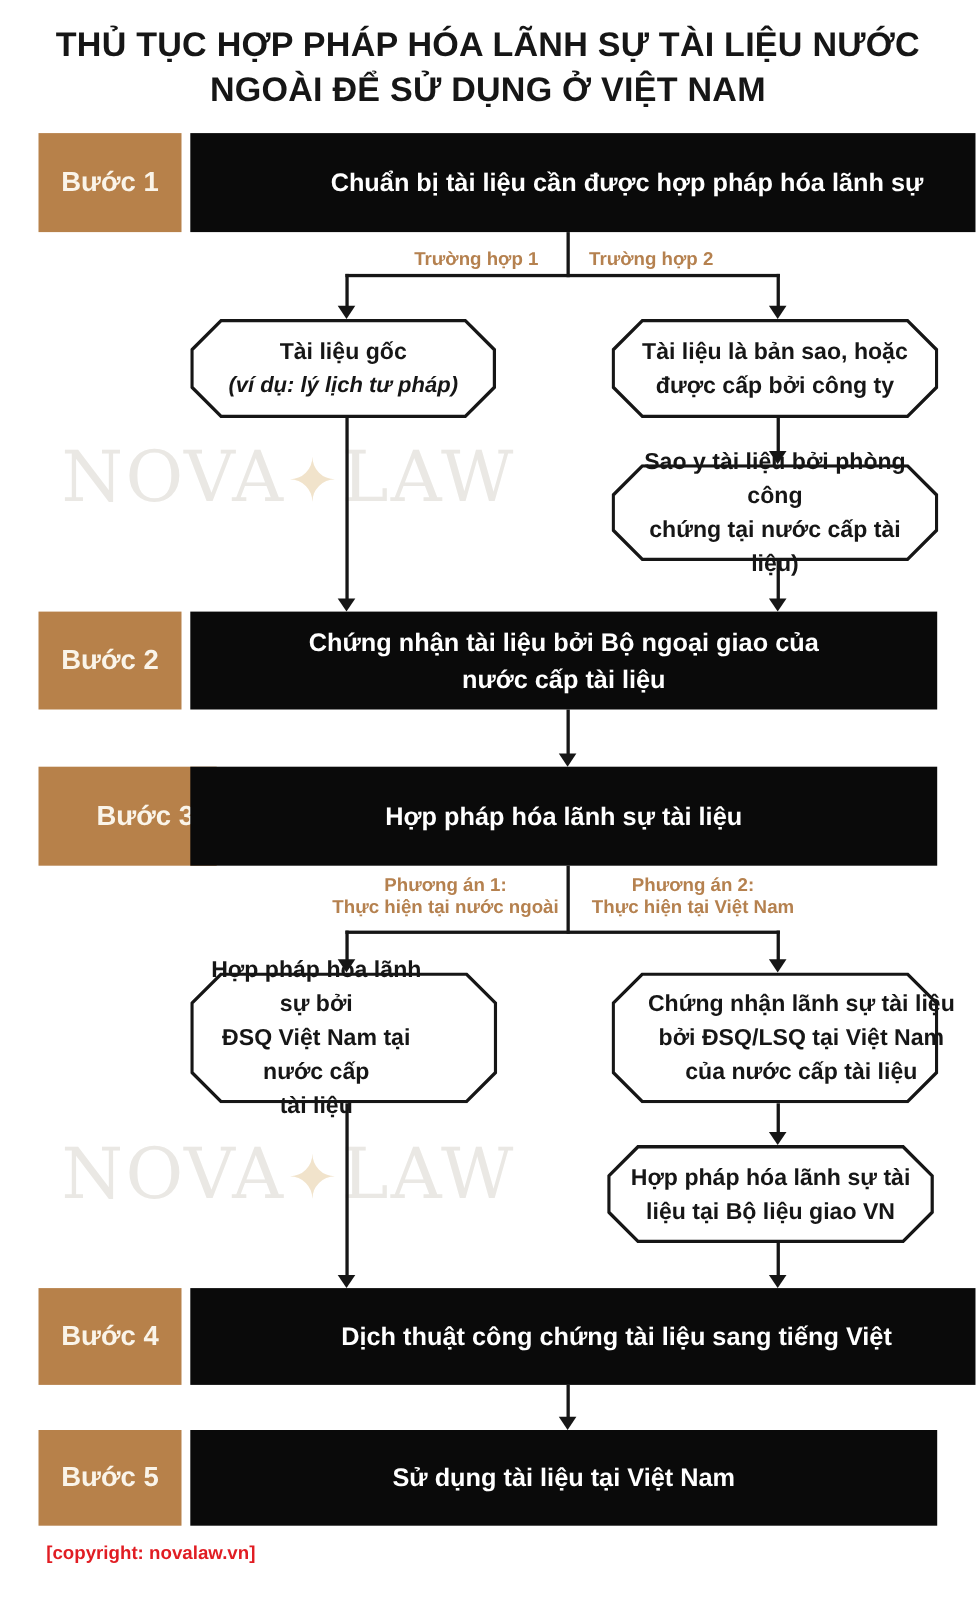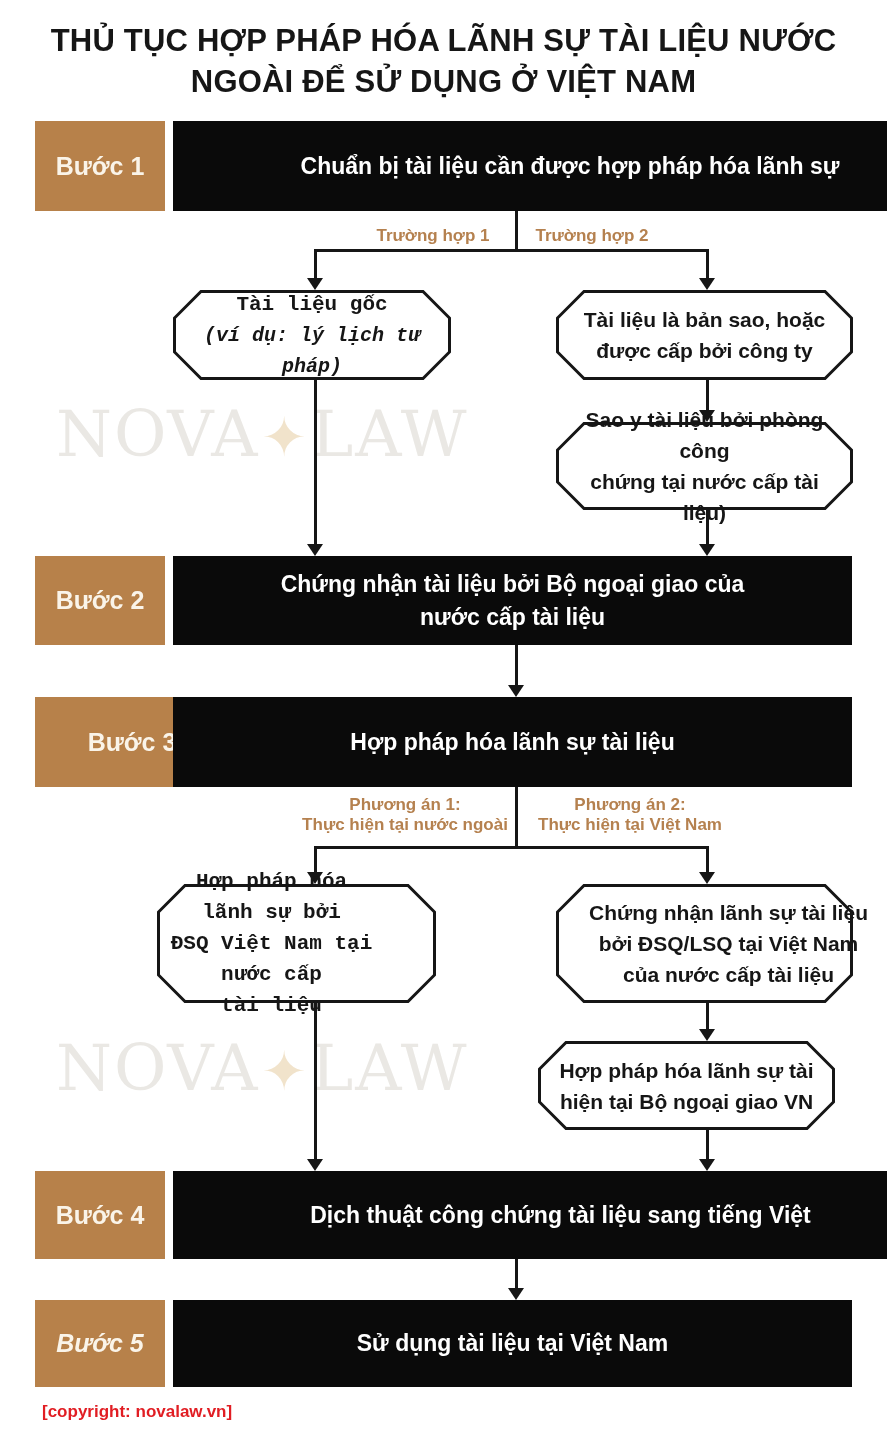--- a/index.html
+++ b/index.html
@@ -85,21 +85,21 @@
   <div class="arrow" style="left:307px; top:278px;"></div>
   <div class="vline" style="left:706px; top:249px; width:3px; height:31px;"></div>
   <div class="arrow" style="left:699px; top:278px;"></div>
   <div class="branch-label" style="left:343px; top:226px; width:180px;">
       <span>Trường hợp 1</span>
     </div>
   <div class="branch-label" style="left:502px; top:226px; width:180px;">
       <span>Trường hợp 2</span>
     </div>
 
-  <div class="octagon" style="left:173px; top:290px; width:278px; height:90px;font-family:Liberation Mono, monospace;">
+  <div class="octagon" style="left:173px; top:290px; width:278px; height:90px;">
       <svg width="278" height="90" viewBox="0 0 278 90">
         <polygon points="28,1.5 250,1.5 276.5,28 276.5,62 250,88.5 28,88.5 1.5,62 1.5,28" fill="#ffffff" stroke="#161616" stroke-width="3"></polygon>
       </svg>
     <div class="oct-text">
       <span>Tài liệu gốc</span>
       <span class="it">(ví dụ: lý lịch tư pháp)</span>
     </div>
   </div>
 
   <div class="octagon" style="left:556px; top:290px; width:297px; height:90px;">
@@ -156,21 +156,21 @@
   <div class="arrow" style="left:699px; top:872px;"></div>
   <div class="branch-label" style="left:295px; top:795px; width:220px;">
     <span>Phương án 1:</span>
     <span>Thực hiện tại nước ngoài</span>
   </div>
   <div class="branch-label" style="left:520px; top:795px; width:220px;">
     <span>Phương án 2:</span>
     <span>Thực hiện tại Việt Nam</span>
   </div>
 
-  <div class="octagon" style="left:157px; top:884px; width:229px; height:119px;font-family:Liberation Mono, monospace;">
+  <div class="octagon" style="left:173px; top:884px; width:229px; height:119px;">
       <svg width="279" height="119" viewBox="0 0 279 119">
         <polygon points="28,1.5 251,1.5 277.5,28 277.5,91 251,117.5 28,117.5 1.5,91 1.5,28" fill="#ffffff" stroke="#161616" stroke-width="3"></polygon>
       </svg>
     <div class="oct-text">
       <span>Hợp pháp hóa lãnh sự bởi</span>
       <span>ĐSQ Việt Nam tại nước cấp</span>
       <span>tài liệu</span>
     </div>
   </div>
 
@@ -181,46 +181,46 @@
     <div class="oct-text">
       <span>Chứng nhận lãnh sự tài liệu</span>
       <span>bởi ĐSQ/LSQ tại Việt Nam</span>
       <span>của nước cấp tài liệu</span>
     </div>
   </div>
 
   <div class="vline" style="left:706px; top:1003px; width:3px; height:28px;"></div>
   <div class="arrow" style="left:699px; top:1029px;"></div>
 
-  <div class="octagon" style="left:538px; top:1041px; width:297px; height:89px;">
+  <div class="octagon" style="left:552px; top:1041px; width:297px; height:89px;">
       <svg width="297" height="89" viewBox="0 0 297 89">
         <polygon points="28,1.5 269,1.5 295.5,28 295.5,61 269,87.5 28,87.5 1.5,61 1.5,28" fill="#ffffff" stroke="#161616" stroke-width="3"></polygon>
       </svg>
     <div class="oct-text">
       <span>Hợp pháp hóa lãnh sự tài</span>
-      <span>hiện tại Bộ ngoại giao VN</span>
+      <span>liệu tại Bộ liệu giao VN</span>
     </div>
   </div>
 
   <div class="vline" style="left:314px; top:1003px; width:3px; height:158px;"></div>
   <div class="arrow" style="left:307px; top:1159px;"></div>
   <div class="vline" style="left:706px; top:1130px; width:3px; height:31px;"></div>
   <div class="arrow" style="left:699px; top:1159px;"></div>
 
   <div class="step-label" style="left:35px; top:1171px; width:130px; height:88px;">
       <span>Bước 4</span>
     </div>
   <div class="step-box" style="left:173px; top:1171px; width:679px; height:88px;padding-left:48px;">
     <span>Dịch thuật công chứng tài liệu sang tiếng Việt</span>
   </div>
 
   <div class="vline" style="left:515px; top:1259px; width:3px; height:31px;"></div>
   <div class="arrow" style="left:508px; top:1288px;"></div>
 
-  <div class="step-label" style="left:35px; top:1300px; width:130px; height:87px;font-style:italic;">
+  <div class="step-label" style="left:35px; top:1300px; width:130px; height:87px;">
       <span>Bước 5</span>
     </div>
   <div class="step-box" style="left:173px; top:1300px; width:679px; height:87px;">
     <span>Sử dụng tài liệu tại Việt Nam</span>
   </div>
 
   <div class="copyright">[copyright: novalaw.vn]</div>
 
 </div>
 

